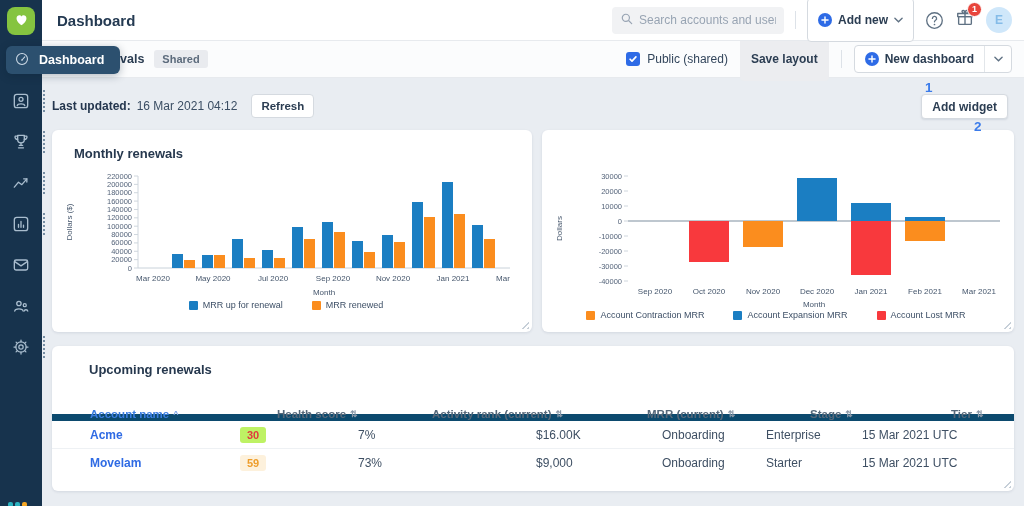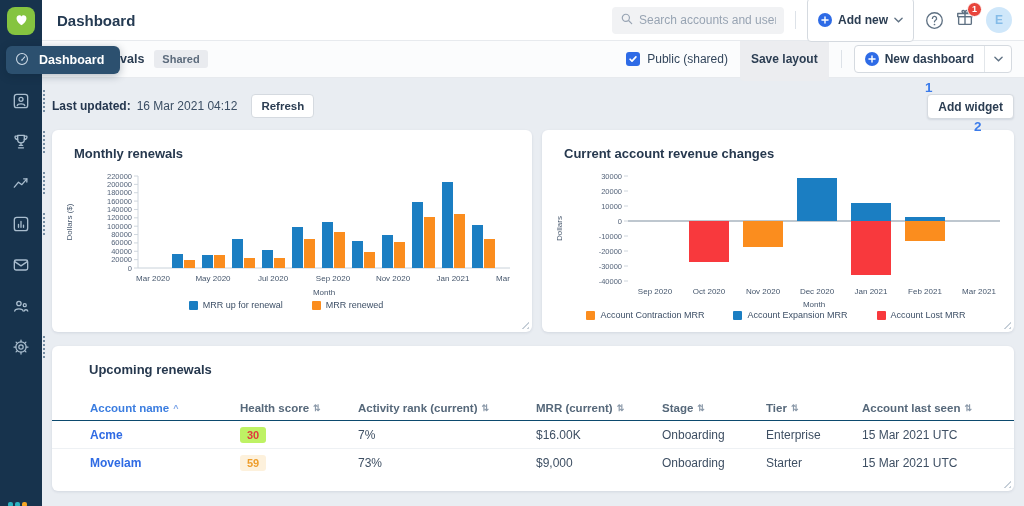--- a/index.html
+++ b/index.html
@@ -65,42 +65,42 @@
   .split .sep { width:1px; background:#e2e6ea; }
   .split .caret-btn { width:26px; display:flex; align-items:center; justify-content:center; color:#5f7183; cursor:pointer; }
   .split .caret-btn svg, .btn .caret svg { width:9px; height:6px; }
   .annotation { position:absolute; color:#3b7bea; font-size:13.5px; font-weight:700; z-index:7; }
 
   
   .meta { position:absolute; left:52px; top:94px; display:flex; align-items:center; gap:6px; z-index:1; }
   .meta .lbl { font-size:12px; font-weight:700; color:#24364e; }
   .meta .val { font-size:12px; color:#3a4d63; margin-right:8px; }
   .btn-sm { height:24px; padding:0 9px; font-size:11.5px; }
-  .add-widget { position:absolute; right:10px; top:94px; height:25px; box-shadow:0 1px 2px rgba(9,30,66,.1); z-index:1; }
+  .add-widget { position:absolute; right:16px; top:94px; height:25px; box-shadow:0 1px 2px rgba(9,30,66,.1); z-index:1; }
 
   
   .card { position:absolute; background:#fff; border-radius:6px; box-shadow:0 1px 3px rgba(9,30,66,.1); }
   #card-monthly  { left:52px;  top:130px; width:480px; height:202px; }
   #card-revenue  { left:542px; top:130px; width:472px; height:202px; }
   #card-renewals { left:52px;  top:346px; width:962px; height:145px;padding-left:15px; }
   .card-title { padding:16px 0 0 22px; font-size:13px; font-weight:700; color:#26384e; }
   .resize-handle { position:absolute; right:3px; bottom:3px; width:9px; height:9px;
     clip-path:polygon(100% 0,100% 100%,0 100%);
     background:repeating-linear-gradient(135deg,#c6cfd8 0 1.5px,transparent 1.5px 3.6px); }
 
   .chart-wrap { position:absolute; left:6px; top:38px; width:456px; overflow:hidden; }
   .chart-wrap svg { display:block; }
   .legend { display:flex; justify-content:center; gap:29px; margin-top:2px; }
   .legend .item { display:flex; align-items:center; gap:5px; font-size:9px; color:#3d4f66; }
   .legend .chip { width:9px; height:9px; border-radius:1px; }
 
   
   .tbl { position:absolute; left:0; top:50px; width:100%; }
   .trow { display:grid; grid-template-columns:150px 118px 178px 126px 104px 96px 1fr; padding-left:38px; align-items:center; }
-  .thead { height:25px; border-bottom:1px solid #0c4a6e; }
+  .thead { height:25px; border-bottom:7px solid #0c4a6e;gap:37px; }
   .thead .th { font-size:11.5px; font-weight:600; color:#56687a; display:flex; align-items:center; gap:4px; cursor:pointer; }
   .thead .th.sorted { color:#3b7de0; }
   .thead .sort-glyph { font-size:9px; color:#8b99a9; }
   .thead .th.sorted .sort-glyph { color:#7ea6e8; }
   .tr { height:28px; border-bottom:1px solid #eef1f4; font-size:12px; color:#3e4f63; }
   .tr:last-child { border-bottom:none; }
   .acct-link { color:#2f6be4; font-weight:700; cursor:pointer; }
   .hbadge { display:inline-block; min-width:26px; text-align:center; padding:2px 5px; border-radius:3px; font-size:11px; font-weight:700; }
   .hbadge.red    { background:#bef264; color:#e0393e; }
   .hbadge.orange { background:#fdf1dc; color:#ee9d2b; }
@@ -402,21 +402,20 @@
           <span class="item">
             <span class="chip" style="background: rgb(251, 141, 30);"></span>
             <span>MRR renewed</span>
           </span>
         </div>
     </div>
     <span class="resize-handle"></span>
   </section>
 
   <section class="card" id="card-revenue">
-    <h3 class="card-title">Current account revenue changes</h3>
     <div class="chart-wrap">
       <svg id="chart1" width="452" height="140">
           <line x1="76" y1="113" x2="80" y2="113" stroke="#cfd6dd" stroke-width="1"></line>
           <text x="74" y="115.5" font-size="7.5" text-anchor="end" fill="#55647a" font-family="Liberation Sans, sans-serif">-40000</text>
           <line x1="76" y1="98" x2="80" y2="98" stroke="#cfd6dd" stroke-width="1"></line>
           <text x="74" y="100.5" font-size="7.5" text-anchor="end" fill="#55647a" font-family="Liberation Sans, sans-serif">-30000</text>
           <line x1="76" y1="83" x2="80" y2="83" stroke="#cfd6dd" stroke-width="1"></line>
           <text x="74" y="85.5" font-size="7.5" text-anchor="end" fill="#55647a" font-family="Liberation Sans, sans-serif">-20000</text>
           <line x1="76" y1="68" x2="80" y2="68" stroke="#cfd6dd" stroke-width="1"></line>
           <text x="74" y="70.5" font-size="7.5" text-anchor="end" fill="#55647a" font-family="Liberation Sans, sans-serif">-10000</text>

